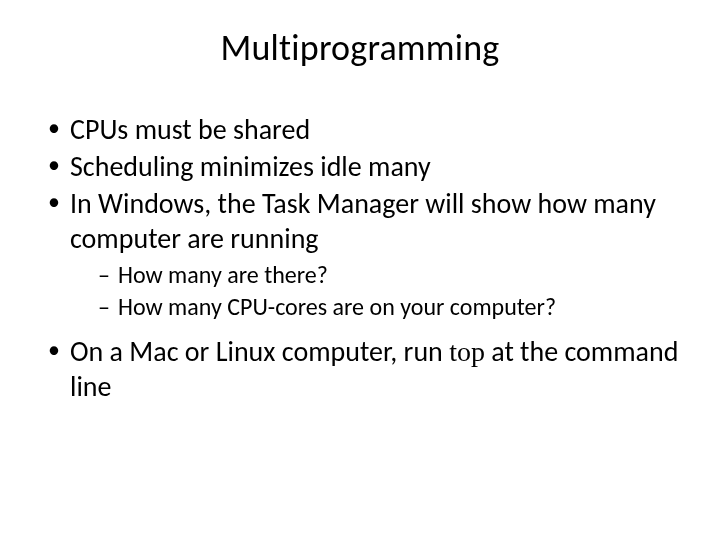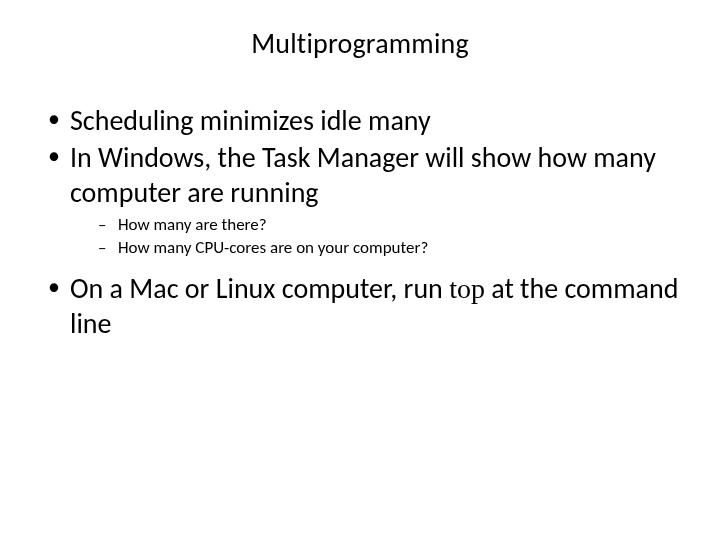--- a/index.html
+++ b/index.html
@@ -12,21 +12,21 @@
     color: #000;
   }
   .slide {
     width: 720px;
     height: 540px;
     box-sizing: border-box;
     padding: 18px 30px 20px 30px;
   }
   .title {
     text-align: center;
-    font-size: 28px;
+    font-size: 36px;
     font-weight: 400;
     margin: 8px 0 42px 0;
     letter-spacing: 0.2px;
   }
   ul.level1 {
     list-style: none;
     margin: 0;
     padding: 0 0 0 18px;
     font-size: 28px;
     line-height: 1.25;
@@ -41,21 +41,21 @@
     position: absolute;
     left: 0;
     top: 0;
     font-size: 24px;
     line-height: 1.3;
   }
   ul.level2 {
     list-style: none;
     margin: 4px 0 12px 0;
     padding: 0 0 0 28px;
-    font-size: 17px;
+    font-size: 24px;
     line-height: 1.25;
   }
   ul.level2 > li {
     position: relative;
     padding-left: 20px;
     margin: 0 0 2px 0;
   }
   ul.level2 > li::before {
     content: "–";
     position: absolute;
@@ -67,20 +67,23 @@
   }
 </style>
 </head>
 <body>
 
 <div class="slide">
   <h1 class="title">Multiprogramming</h1>
 
   <ul class="level1">
     <li>
+      <span>CPUs must be shared</span>
+    </li>
+    <li>
       <span>Scheduling minimizes idle many</span>
     </li>
     <li>
       <span>In Windows, the Task Manager will show how many computer are running</span>
       <ul class="level2">
         <li>
           <span>How many are there?</span>
         </li>
         <li>
           <span>How many CPU-cores are on your computer?</span>

